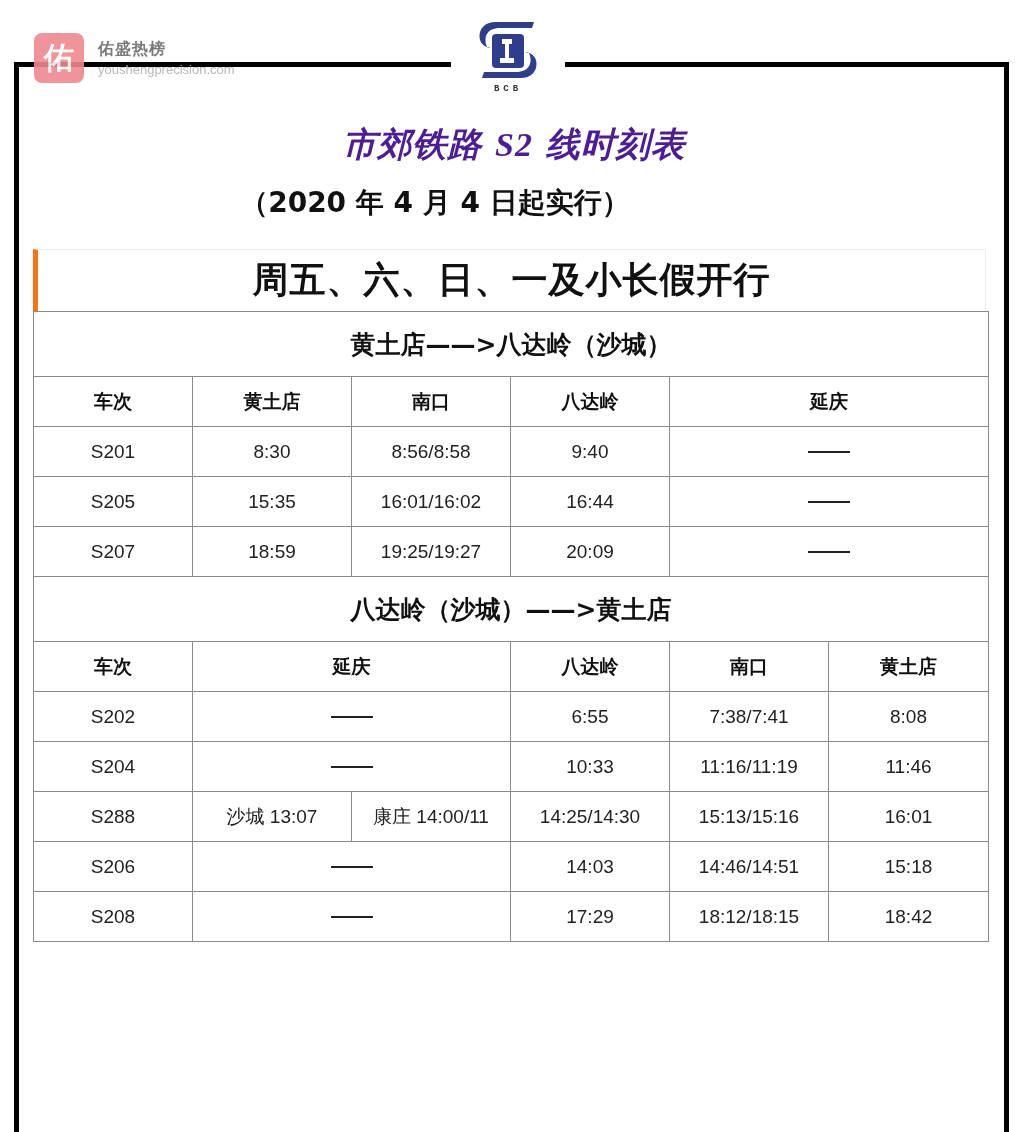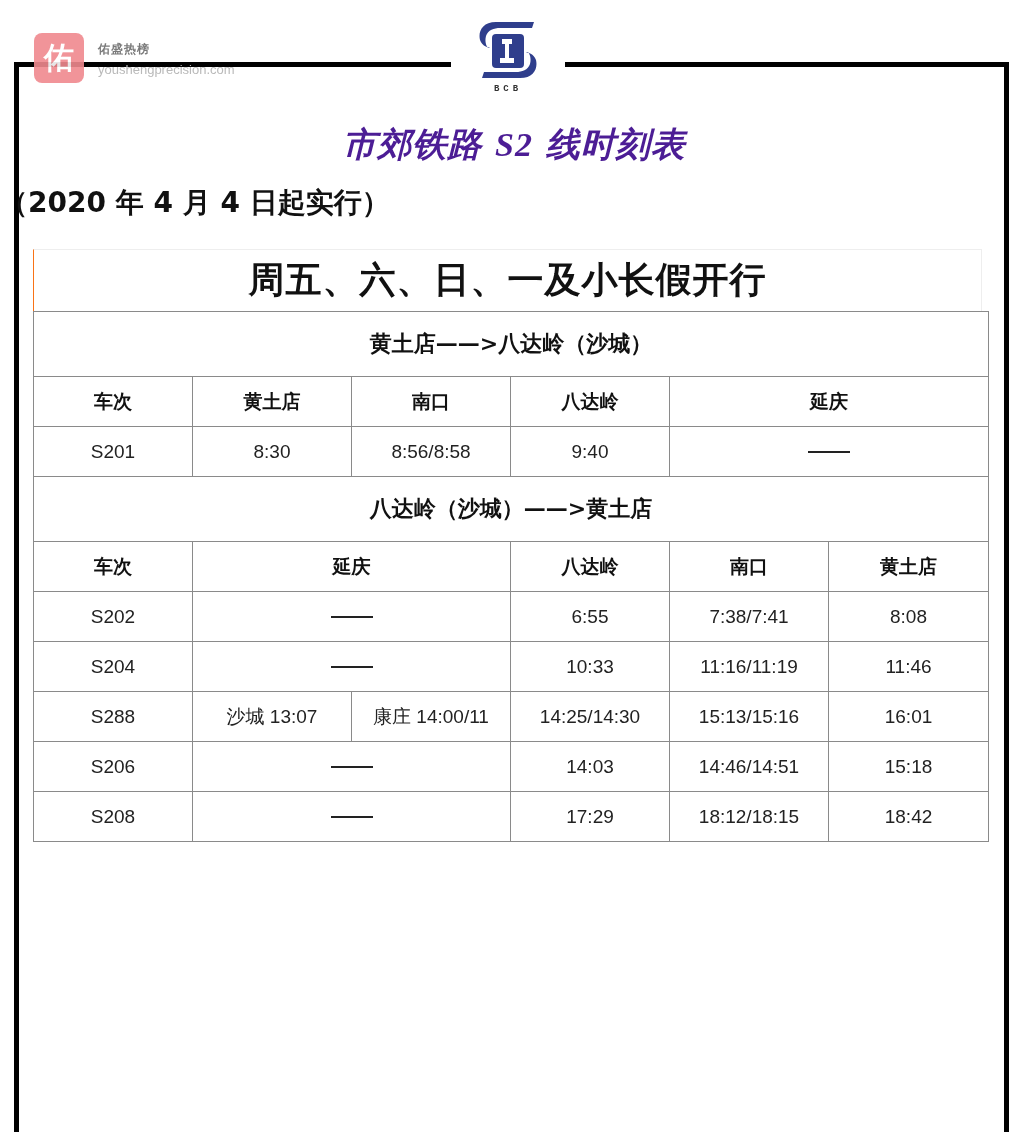--- a/index.html
+++ b/index.html
@@ -16,58 +16,58 @@
   .frame-right { position: absolute; left: 1004px; top: 62px; width: 5px; height: 1070px; background: #000; }
 
   
   .watermark { position: absolute; left: 34px; top: 33px; display: flex; align-items: center; gap: 14px; }
   .wm-logo {
     width: 50px; height: 50px; border-radius: 8px; background: #f0898e;
     color: #fff; font-weight: bold; font-size: 30px; display: flex; align-items: center; justify-content: center;
     opacity: 0.9;
   }
   .wm-text { display: flex; flex-direction: column; }
-  .wm-name { font-size: 12px; font-weight: bold; color: #7a7a7a; line-height: 24px; letter-spacing: 1px; }
+  .wm-name { font-size: 16px; font-weight: bold; color: #7a7a7a; line-height: 24px; letter-spacing: 1px; }
   .wm-url { font-size: 13px; color: #b9b9b9; line-height: 18px; font-family: "Liberation Sans", sans-serif; }
 
   
   .brand-logo { position: absolute; left: 470px; top: 18px; width: 76px; height: 84px; text-align: center; }
   .brand-logo svg { display: block; margin: 0 auto; }
   .brand-sub { font-size: 9px; letter-spacing: 4px; color: #333; font-weight: bold; margin-top: 2px; font-family: Liberation Mono, monospace; }
 
   .title {
     position: absolute; left: 0; width: 1028px; top: 122px; text-align: center;
     font-size: 34px; font-weight: bold; letter-spacing: 1px; color: #4c1d95;
     font-family: "DejaVu Sans", sans-serif;
     font-style: italic;
   }
   .title .s2 { font-family: "Liberation Serif", serif; }
   .subtitle {
-    position: absolute; left: 0; width: 870px; top: 184px; text-align: left;
+    position: absolute; left: 0; width: 870px; top: 184px; text-align: center;
     font-size: 28px; font-weight: bold; color: #111;
   }
   .banner {
     position: absolute; left: 33px; top: 249px; width: 947px; height: 61px;
-    border-top: 1px solid #eeeeee; border-left: 1px solid #f97316; border-right: 1px solid #eeeeee;
+    border-top: 1px solid #eeeeee; border-left: 5px solid #f97316; border-right: 1px solid #eeeeee;
     display: flex; align-items: center; justify-content: center;
     font-size: 36px; font-weight: bold; color: #111; letter-spacing: 1px;
   }
 
   table.tt {
     position: absolute; left: 33px; top: 311px;
     border-collapse: collapse; table-layout: fixed; width: 955px;
   }
   table.tt td {
     border: 1.5px solid #8a8a8a;
     text-align: center; vertical-align: middle;
     font-size: 19px; color: #222; padding: 0; height: 49px;
     font-family: "Liberation Sans", sans-serif;
   }
   table.tt td.dir {
-    height: 64px; font-size: 22px; font-weight: bold; color: #111;
+    height: 64px; font-size: 25px; font-weight: bold; color: #111;
     font-family: "DejaVu Sans", sans-serif;
   }
   table.tt td.hd {
     font-weight: bold; font-size: 19px; color: #111; height: 49px;
     font-family: "DejaVu Sans", sans-serif;
     text-align: center;
   }
   .dash { display: inline-block; width: 42px; height: 2px; background: #222; vertical-align: middle; }
   .cjk { font-family: "DejaVu Sans", sans-serif; }
 </style>
@@ -122,20 +122,34 @@
       <td class="hd">八达岭</td>
       <td class="hd" colspan="2">延庆</td>
     </tr>
     <tr>
       <td>S201</td>
       <td>8:30</td>
       <td>8:56/8:58</td>
       <td>9:40</td>
       <td colspan="2"><span class="dash"></span></td>
     </tr>
+    <tr>
+      <td>S205</td>
+      <td>15:35</td>
+      <td>16:01/16:02</td>
+      <td>16:44</td>
+      <td colspan="2"><span class="dash"></span></td>
+    </tr>
+    <tr>
+      <td>S207</td>
+      <td>18:59</td>
+      <td>19:25/19:27</td>
+      <td>20:09</td>
+      <td colspan="2"><span class="dash"></span></td>
+    </tr>
 
     <tr>
       <td class="dir" colspan="6">八达岭（沙城）——&gt;黄土店</td>
     </tr>
     <tr>
       <td class="hd">车次</td>
       <td class="hd" colspan="2">延庆</td>
       <td class="hd">八达岭</td>
       <td class="hd">南口</td>
       <td class="hd">黄土店</td>

